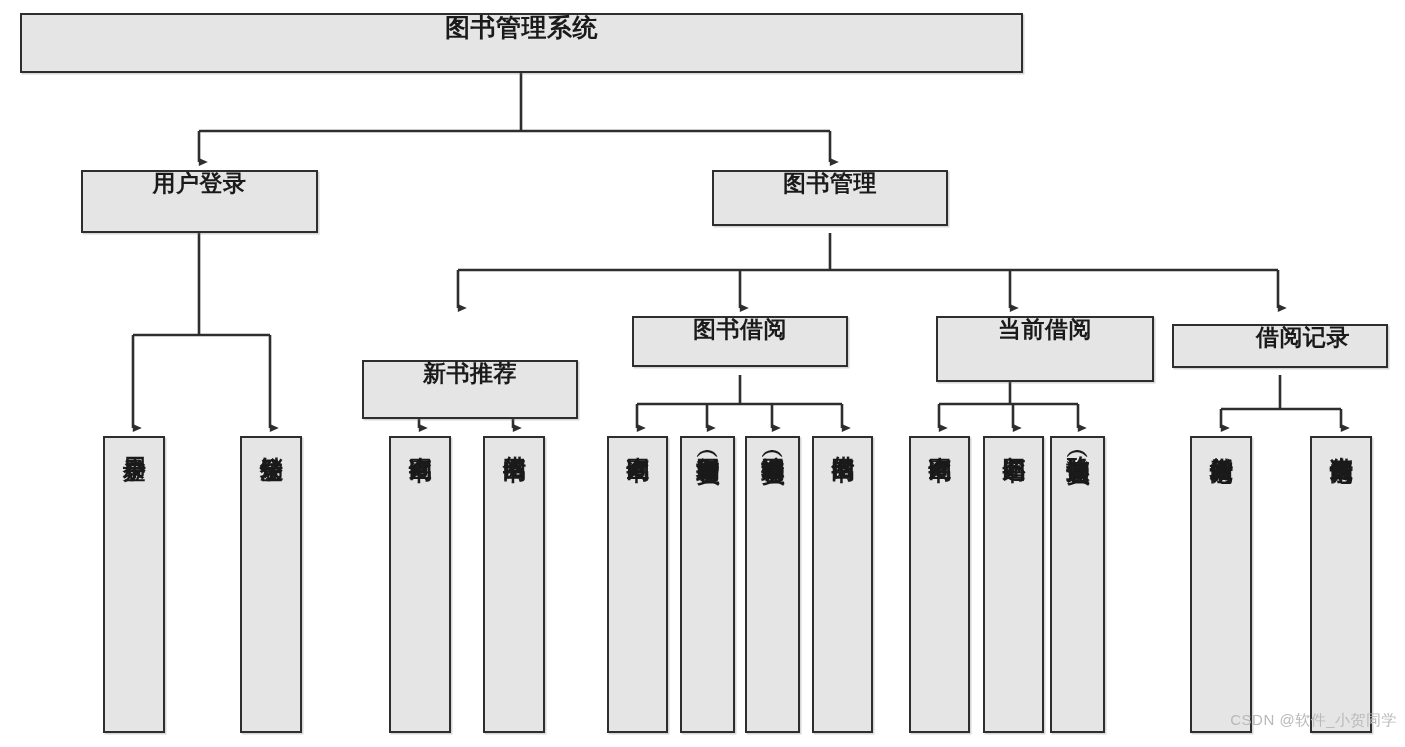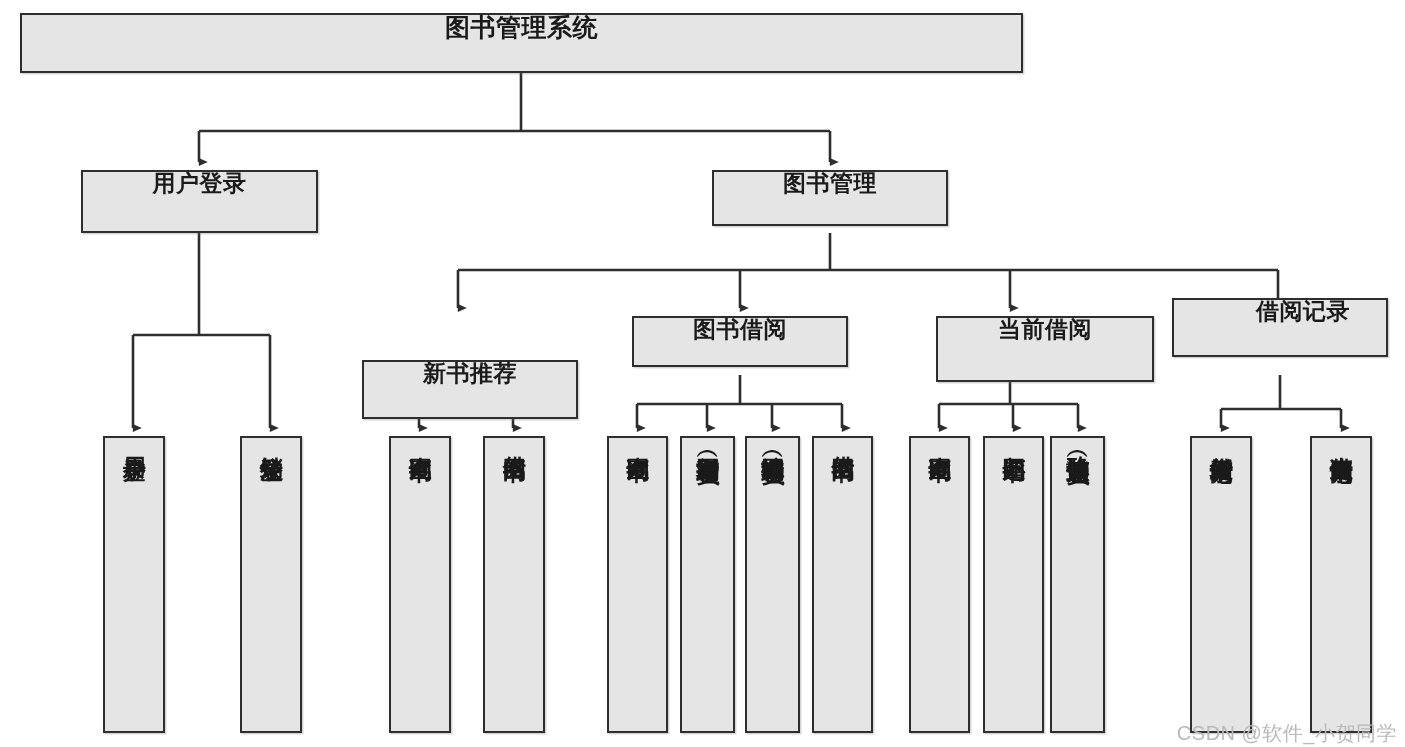--- a/index.html
+++ b/index.html
@@ -56,22 +56,22 @@
     letter-spacing: 1px;
     white-space: nowrap;
     font-family: "Liberation Sans", "DejaVu Sans", sans-serif;
   }
   .title-label {
     font-size: 25px;
   }
   #watermark {
     position: absolute;
     right: 8px;
-    bottom: 0;
-    font-size: 20px;
+    bottom: 17px;
+    font-size: 15px;
     color: #b9b9b9;
     letter-spacing: 0.5px;
     white-space: nowrap;
     font-family: "Liberation Sans", "DejaVu Sans", sans-serif;
     pointer-events: none;
   }
 </style>
 </head>
 <body>
 
@@ -153,21 +153,21 @@
 
   <div class="node-box" style="left: 362px; top: 316px; width: 216px; height: 59px; margin-top: 44px;">
     <span class="node-label-h">新书推荐</span>
   </div>
   <div class="node-box" style="left: 632px; top: 316px; width: 216px; height: 51px;">
     <span class="node-label-h">图书借阅</span>
   </div>
   <div class="node-box" style="left: 936px; top: 316px; width: 218px; height: 66px;">
     <span class="node-label-h">当前借阅</span>
   </div>
-  <div class="node-box" style="left: 1172px; top: 298px; width: 216px; height: 59px; padding-left: 46px;">
+  <div class="node-box" style="left: 1172px; top: 324px; width: 216px; height: 44px; padding-left: 46px;">
     <span class="node-label-h">借阅记录</span>
   </div>
 
   <div class="node-box" style="left: 389px; top: 436px; width: 62px; height: 297px;">
     <span class="node-label-v">查询图书</span>
   </div>
   <div class="node-box" style="left: 483px; top: 436px; width: 62px; height: 297px;">
     <span class="node-label-v">借阅图书</span>
   </div>
 

